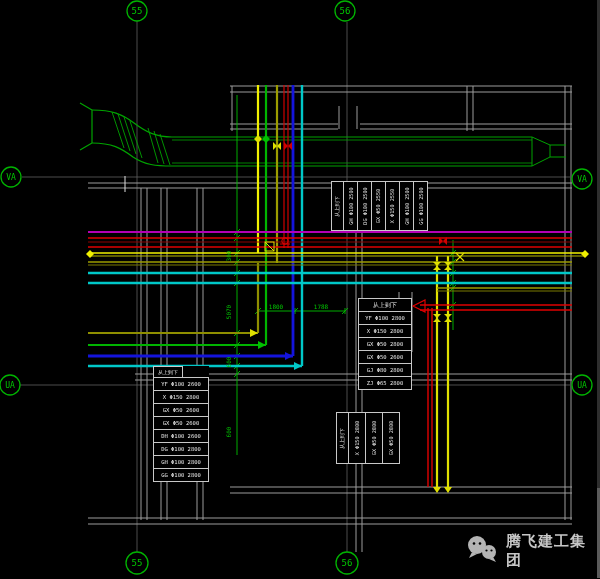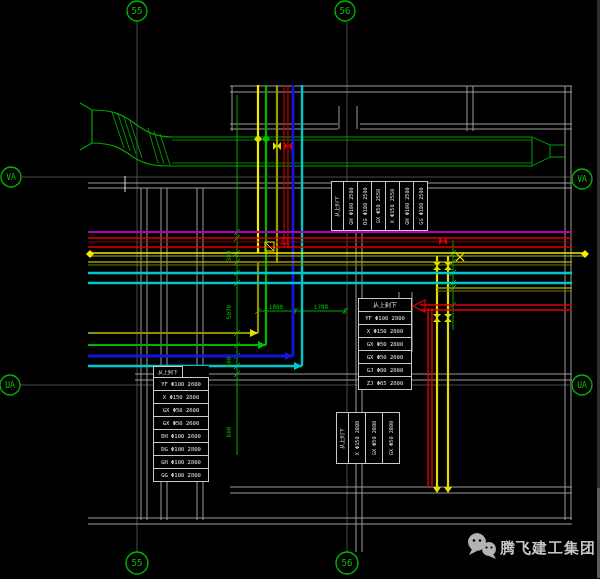--- a/index.html
+++ b/index.html
@@ -18,21 +18,21 @@
   .vtab{display:flex;}
   .vtab .vc{margin-left:-1px;overflow:visible;}
   .vtab .vc span{transform:rotate(-90deg);white-space:nowrap;font-size:5.2px;display:block;}
   .vtop .vc{height:48px;}
   .vtop .vhd{width:11px;}
   .vtop .vd{width:13px;}
   .vbot .vc{height:50px;}
   .vbot .vhd{width:11px;}
   .vbot .vd{width:16px;}
   
-  .logo{position:absolute;left:466px;top:532px;display:flex;align-items:center;z-index:6;}
+  .logo{position:absolute;left:466px;top:532px;display:flex;align-items:center;gap:6px;z-index:6;}
   .logo .txt{color:#c6c6c6;font-family:"DejaVu Sans",sans-serif;font-weight:bold;
              font-size:15px;letter-spacing:1px;}
   
   .sbar{position:absolute;right:0;top:0;width:3px;height:579px;background:#2e2e2e;z-index:7;}
   .sthumb{position:absolute;right:0;top:488px;width:3px;height:91px;background:#5a5a5a;}
 </style>
 </head>
 <body>
 
 <div id="stage">

